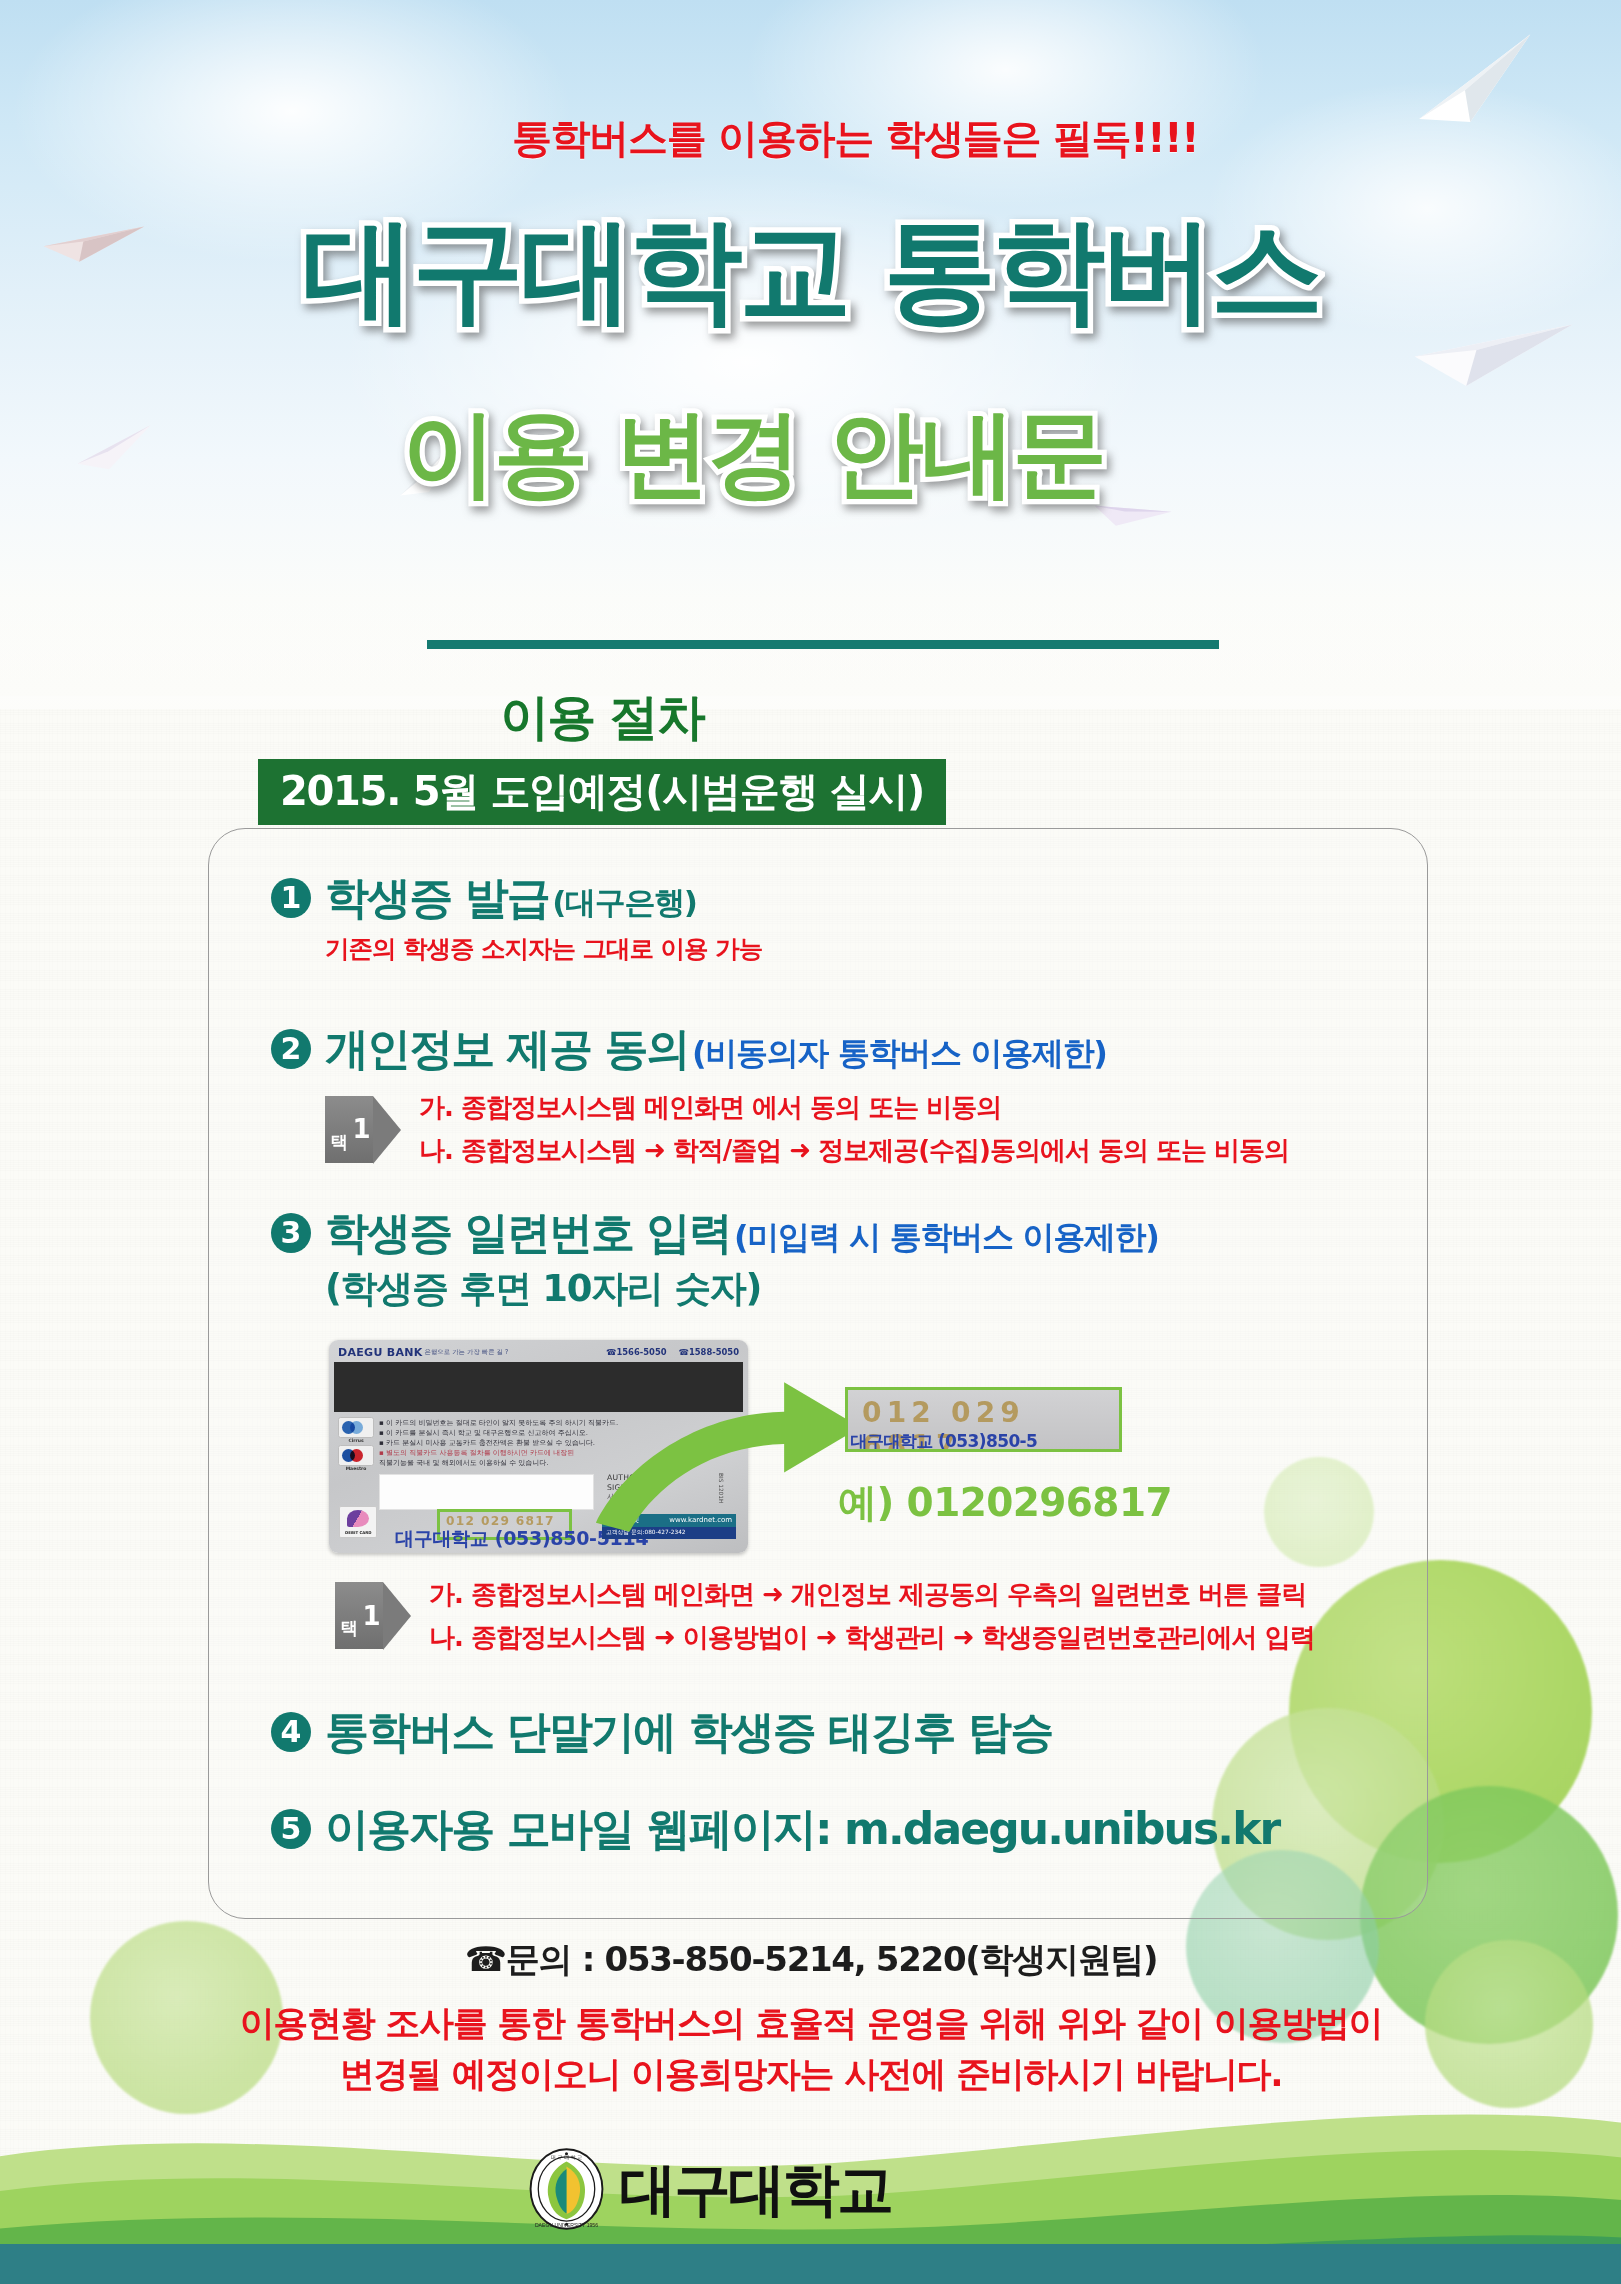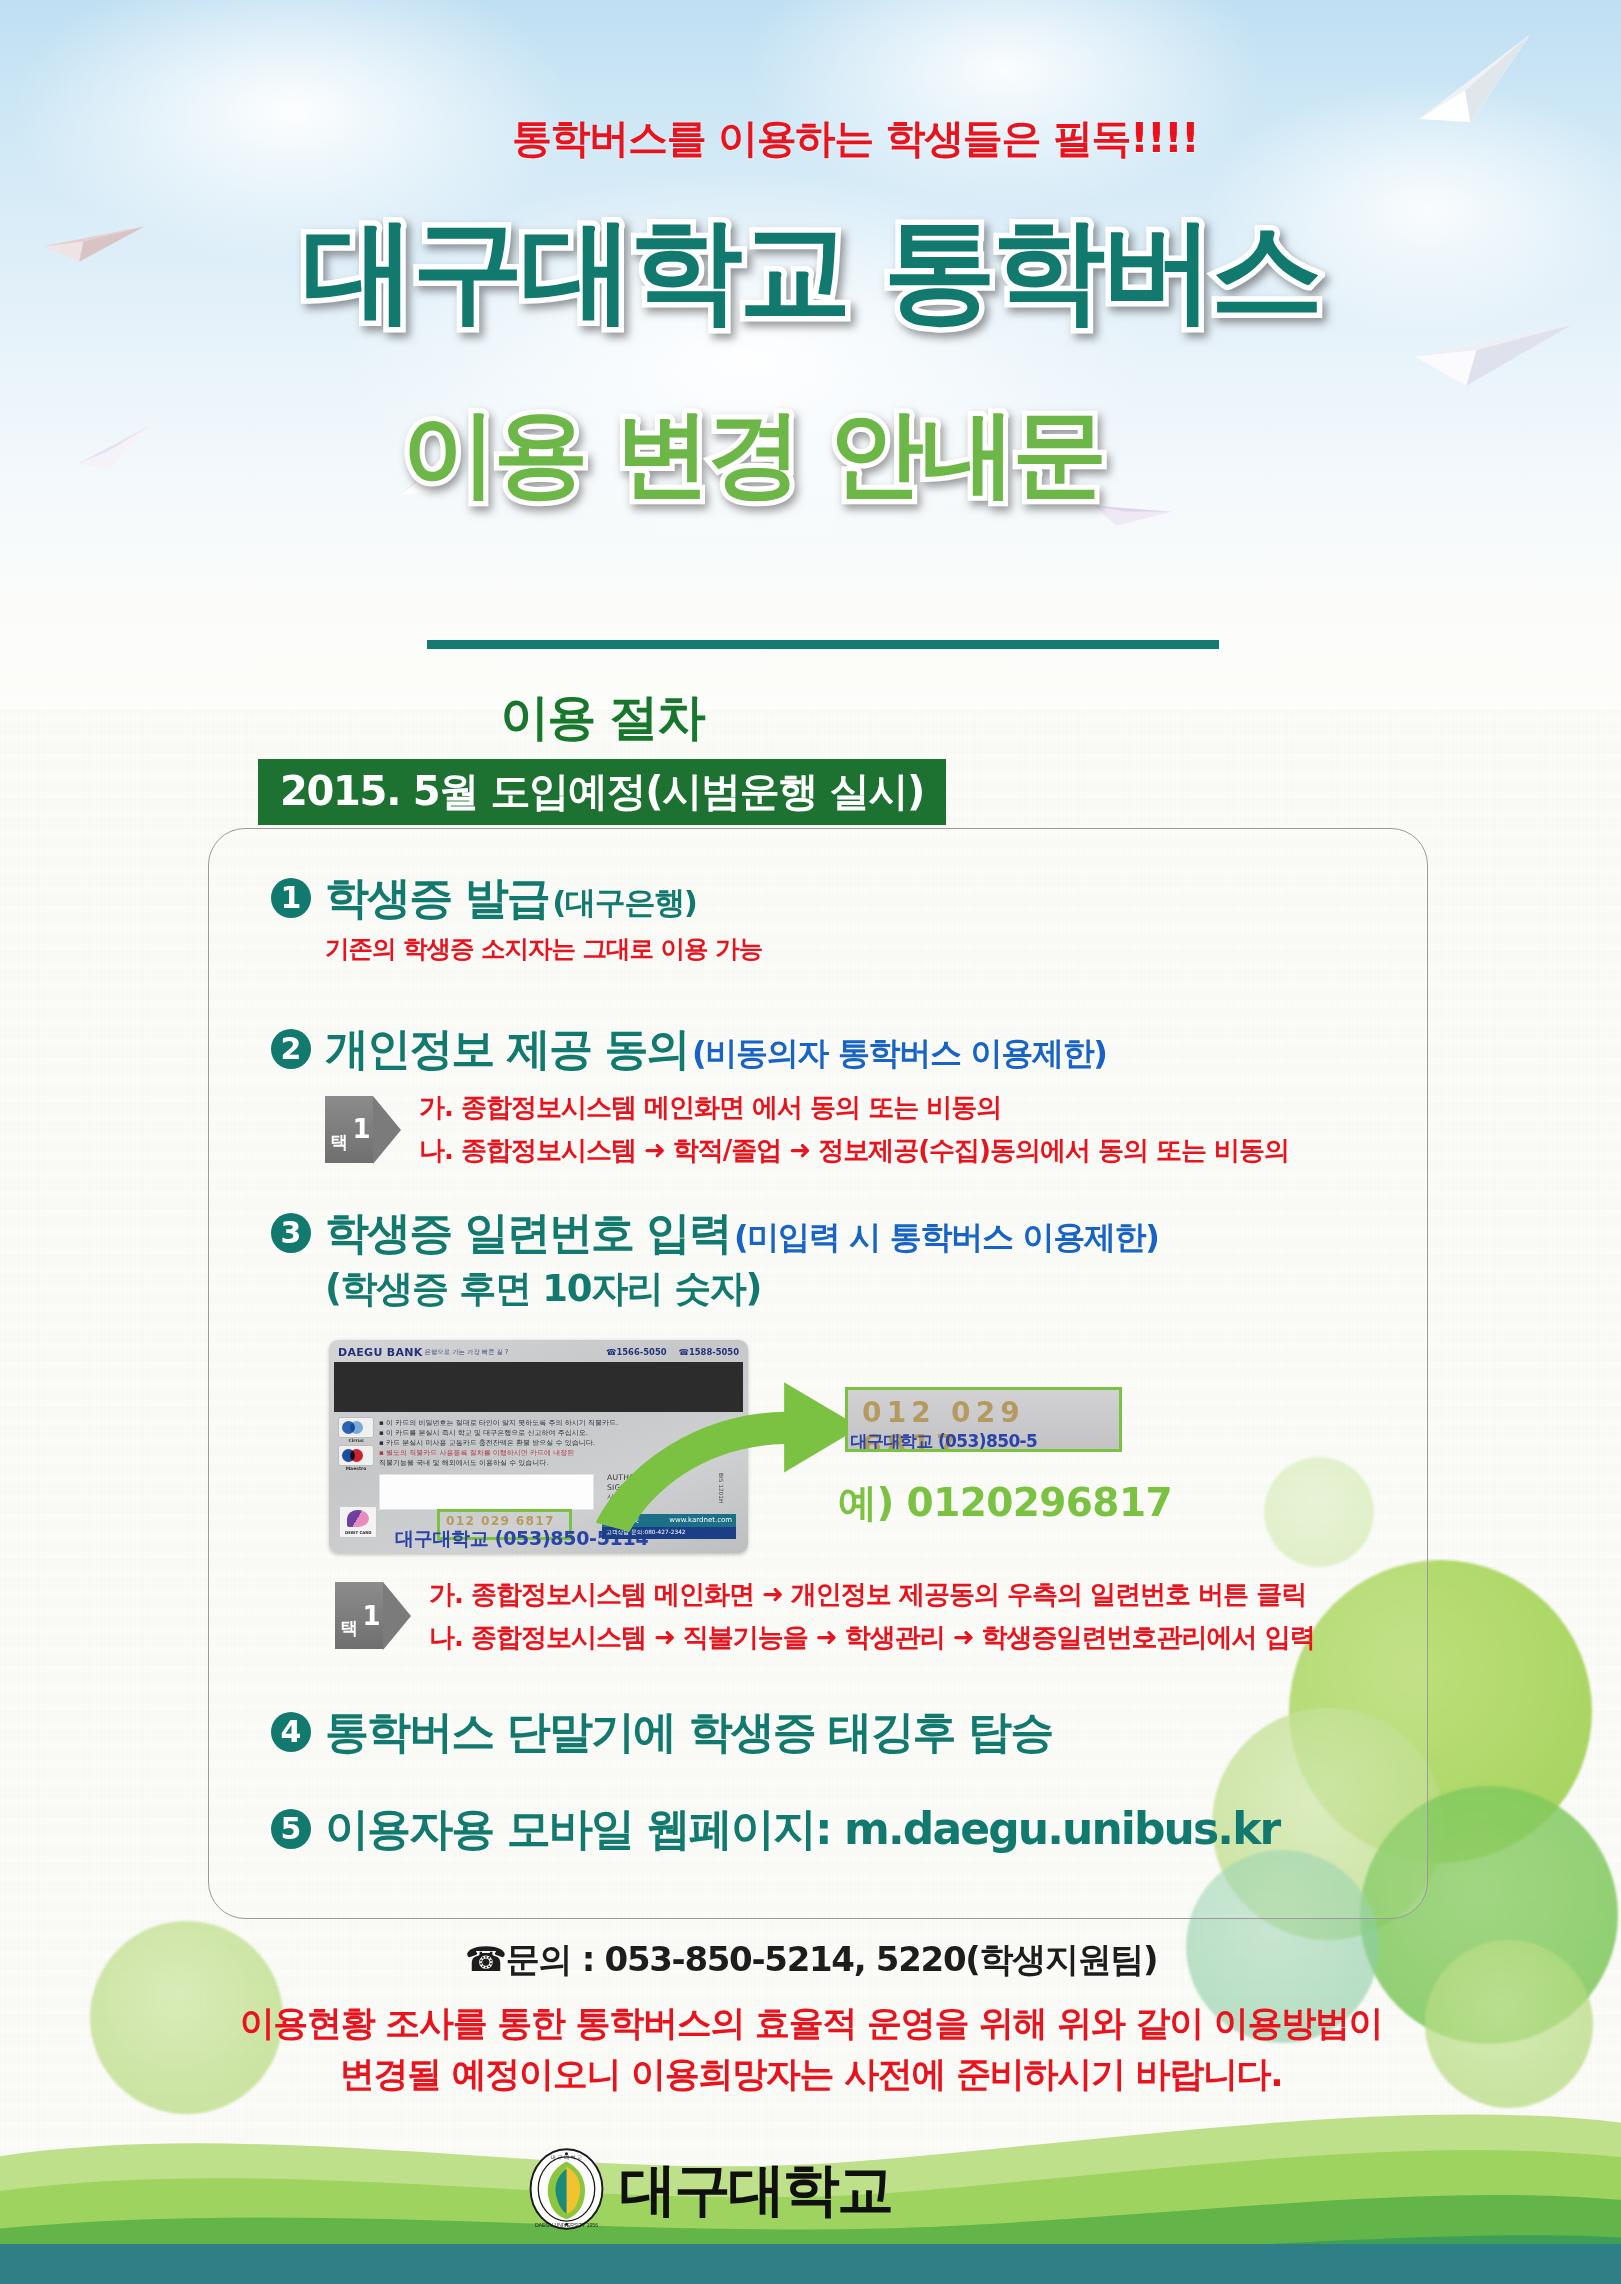--- a/index.html
+++ b/index.html
@@ -379,21 +379,21 @@
     <div class="example">예) 0120296817</div>
 
     <div class="step" style="left:335px;top:1573px;">
       <div class="pick">
         <div class="pick-tag">
           <span class="pick-t1">택</span>
           <span class="pick-t2">1</span>
         </div>
         <div class="pick-lines">
           <div class="pick-line">가. 종합정보시스템 메인화면 ➜ 개인정보 제공동의 우측의 일련번호 버튼 클릭</div>
-          <div class="pick-line">나. 종합정보시스템 ➜ 직불기능을 ➜ 학생관리 ➜ 학생증일련번호관리에서 입력</div>
+          <div class="pick-line">나. 종합정보시스템 ➜ 이용방법이 ➜ 학생관리 ➜ 학생증일련번호관리에서 입력</div>
         </div>
       </div>
     </div>
 
     <div class="step" style="left:271px;top:1708px;">
       <div class="num">4</div>
       <div class="step-main">
         <span class="s-title">통학버스 단말기에 학생증 태깅후 탑승</span>
       </div>
     </div>

